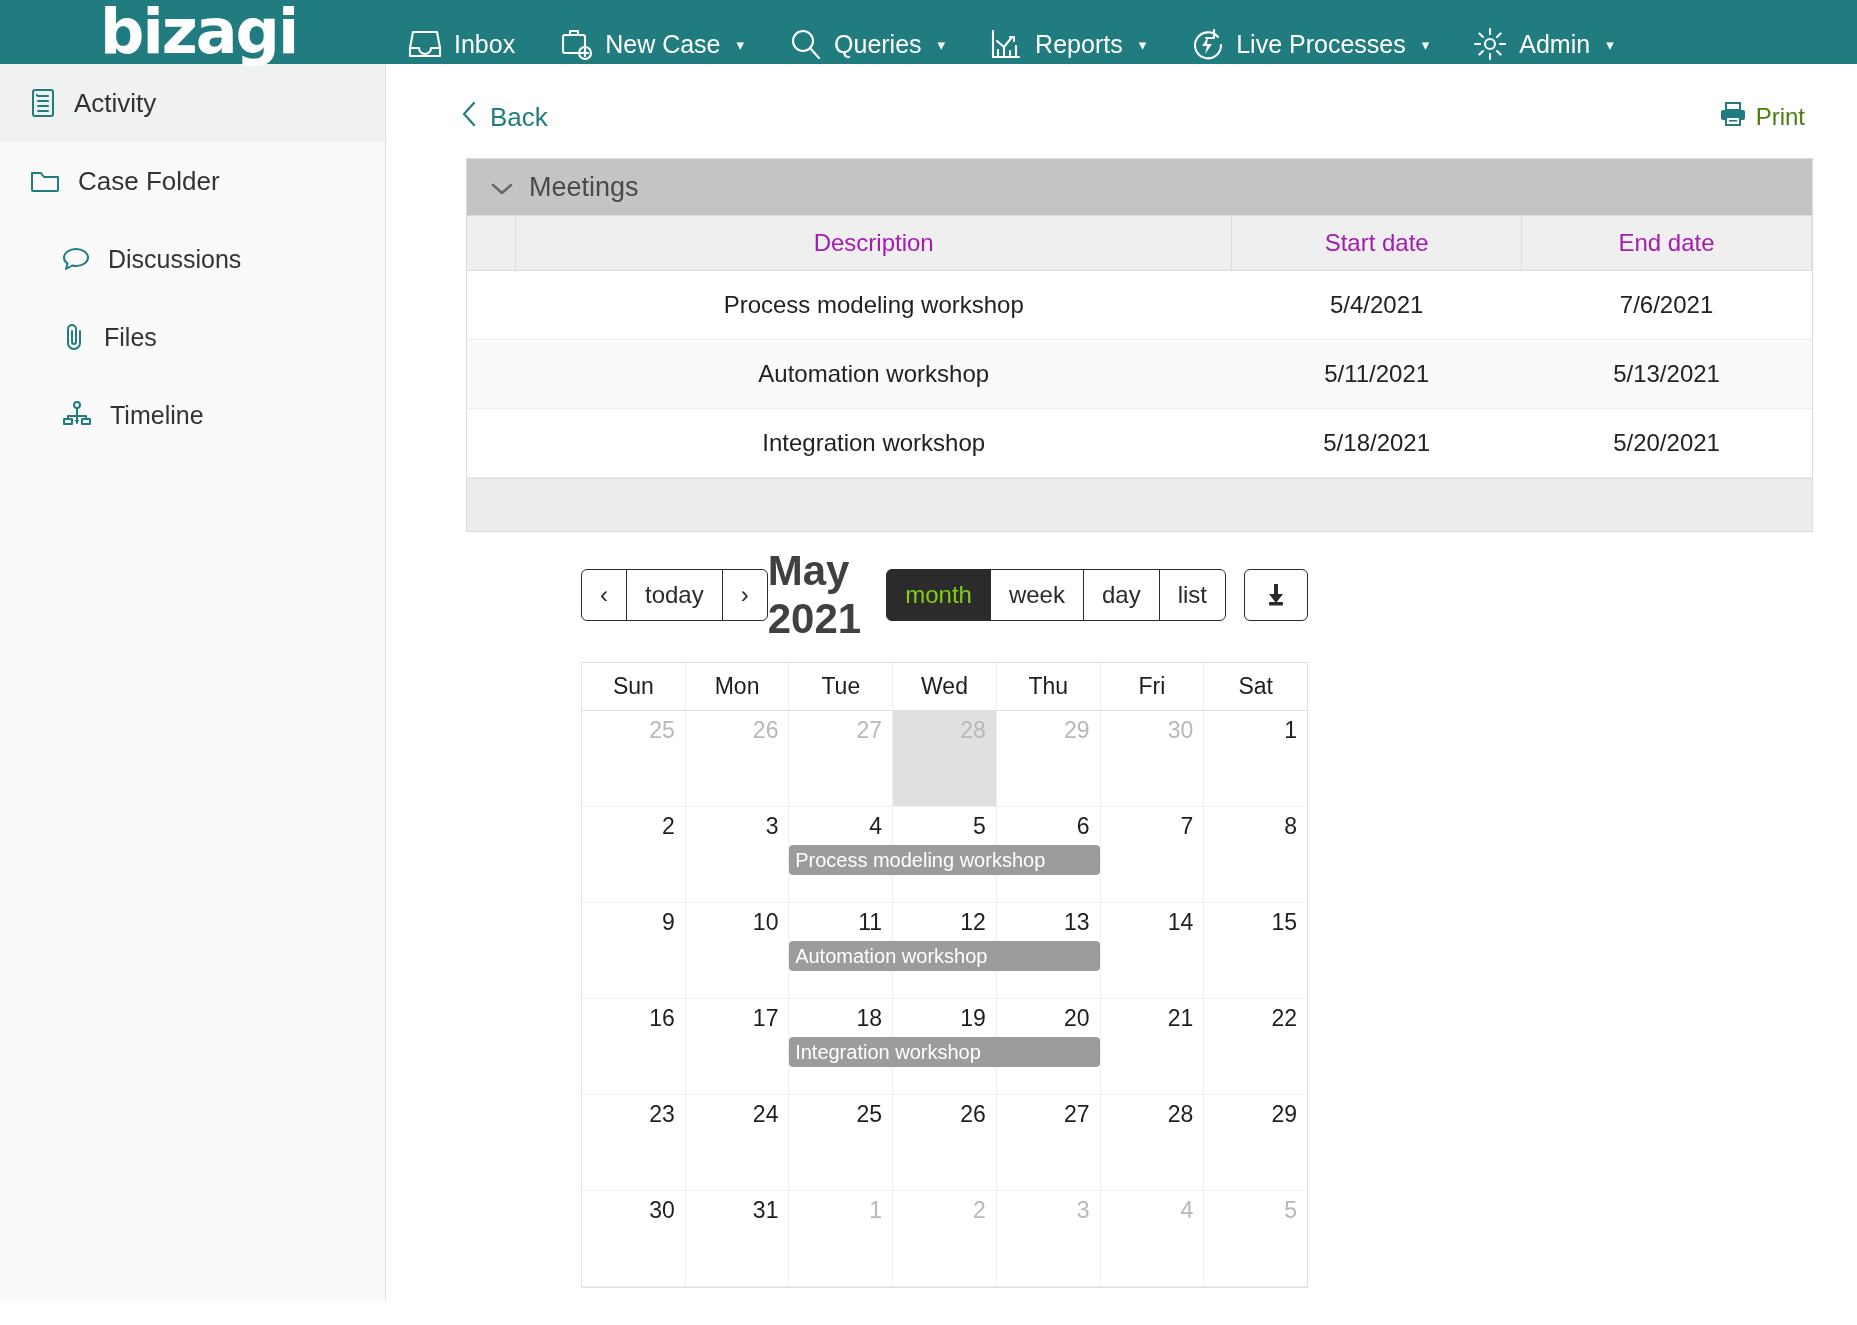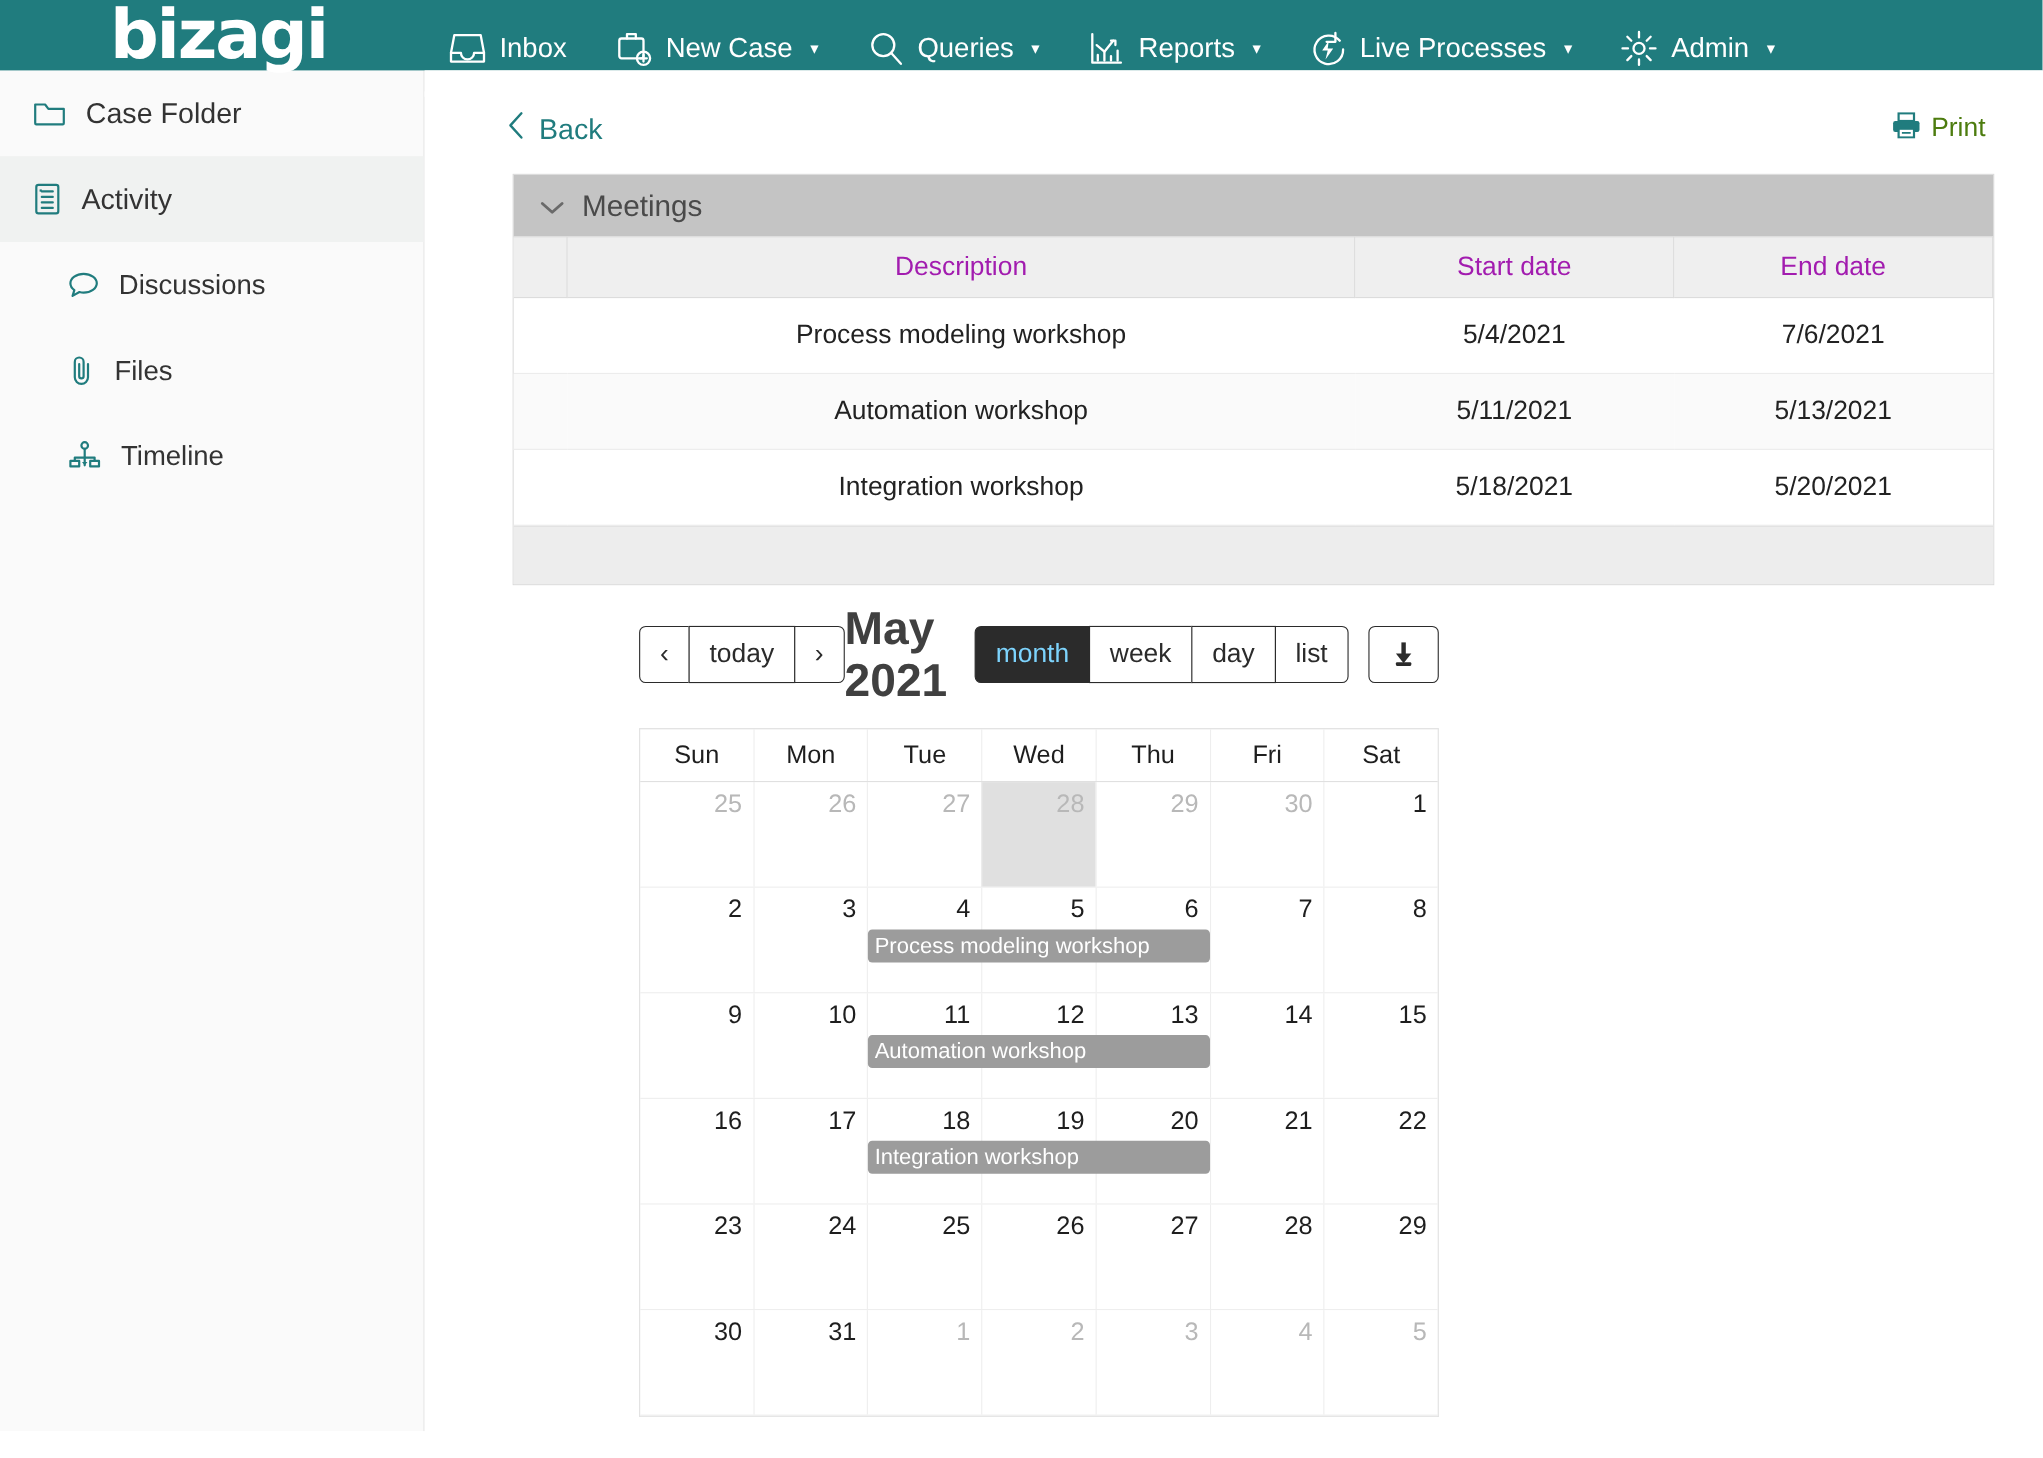--- a/index.html
+++ b/index.html
@@ -174,21 +174,21 @@
     height: 52px;
     padding: 0 18px;
     display: flex; align-items: center; justify-content: center;
     cursor: pointer;
     margin-left: -1px;
     font-family: "Liberation Sans", sans-serif;
   }
   .cal-btn:first-child { margin-left: 0; border-radius: 6px 0 0 6px; }
   .cal-btn:last-child { border-radius: 0 6px 6px 0; }
   .cal-btn.only { border-radius: 6px; margin-left: 0; }
-  .cal-btn.active { background: #2b2b2b; color: #7dd3fc; }
+  .cal-btn.active { background: #2b2b2b; color: #84cc16; }
   .cal-title { font-size: 42px; font-weight: 700; color: #404040; }
   .right-group { display: flex; align-items: center; gap: 18px; }
 
   .cal-grid { border: 1px solid #e0e0e0; border-top: 1px solid #ddd; width: 727px; }
   .cal-row { display: flex; }
   .cal-row.headrow { border-bottom: 1px solid #e0e0e0; }
   .cal-hd {
     flex: 1 1 0;
     text-align: center;
     font-size: 23px;
@@ -302,37 +302,37 @@
         </span>
         <span>Admin</span>
         <span class="caret">▾</span>
       </div>
     </div>
 </div>
 
 <div class="body-row">
 
   <div class="sidebar">
-      <div class="side-item">
-        <span class="side-icon">
-          <svg width="30" height="26" viewBox="0 0 30 26">
-            <path d="M2 22V5h9l3 4h14v13a1 1 0 0 1-1 1H3a1 1 0 0 1-1-1z" fill="none" stroke="#207c7e" stroke-width="2" stroke-linecap="round" stroke-linejoin="round"></path>
-          </svg>
-        </span>
-        <span>Case Folder</span>
-      </div>
       <div class="side-item active">
         <span class="side-icon">
           <svg width="26" height="30" viewBox="0 0 26 30">
             <rect x="3" y="2" width="20" height="26" rx="2" fill="none" stroke="#207c7e" stroke-width="2" stroke-linecap="round" stroke-linejoin="round"></rect>
             <path d="M8 8h10M8 13h10M8 18h10M8 23h10" fill="none" stroke="#207c7e" stroke-width="2" stroke-linecap="round" stroke-linejoin="round"></path>
             <rect x="6" y="6.2" width="2" height="2" fill="#207c7e"></rect>
           </svg>
         </span>
         <span>Activity</span>
+      </div>
+      <div class="side-item">
+        <span class="side-icon">
+          <svg width="30" height="26" viewBox="0 0 30 26">
+            <path d="M2 22V5h9l3 4h14v13a1 1 0 0 1-1 1H3a1 1 0 0 1-1-1z" fill="none" stroke="#207c7e" stroke-width="2" stroke-linecap="round" stroke-linejoin="round"></path>
+          </svg>
+        </span>
+        <span>Case Folder</span>
       </div>
       <div class="side-item sub">
         <span class="side-icon">
           <svg width="28" height="26" viewBox="0 0 28 26">
             <path d="M14 3c6.6 0 12 3.8 12 8.5S20.6 20 14 20c-1.3 0-2.6-.2-3.8-.5L4 23l1.6-5.3C3.4 16.2 2 14 2 11.5 2 6.8 7.4 3 14 3z" fill="none" stroke="#207c7e" stroke-width="2" stroke-linecap="round" stroke-linejoin="round"></path>
           </svg>
         </span>
         <span>Discussions</span>
       </div>
       <div class="side-item sub">

